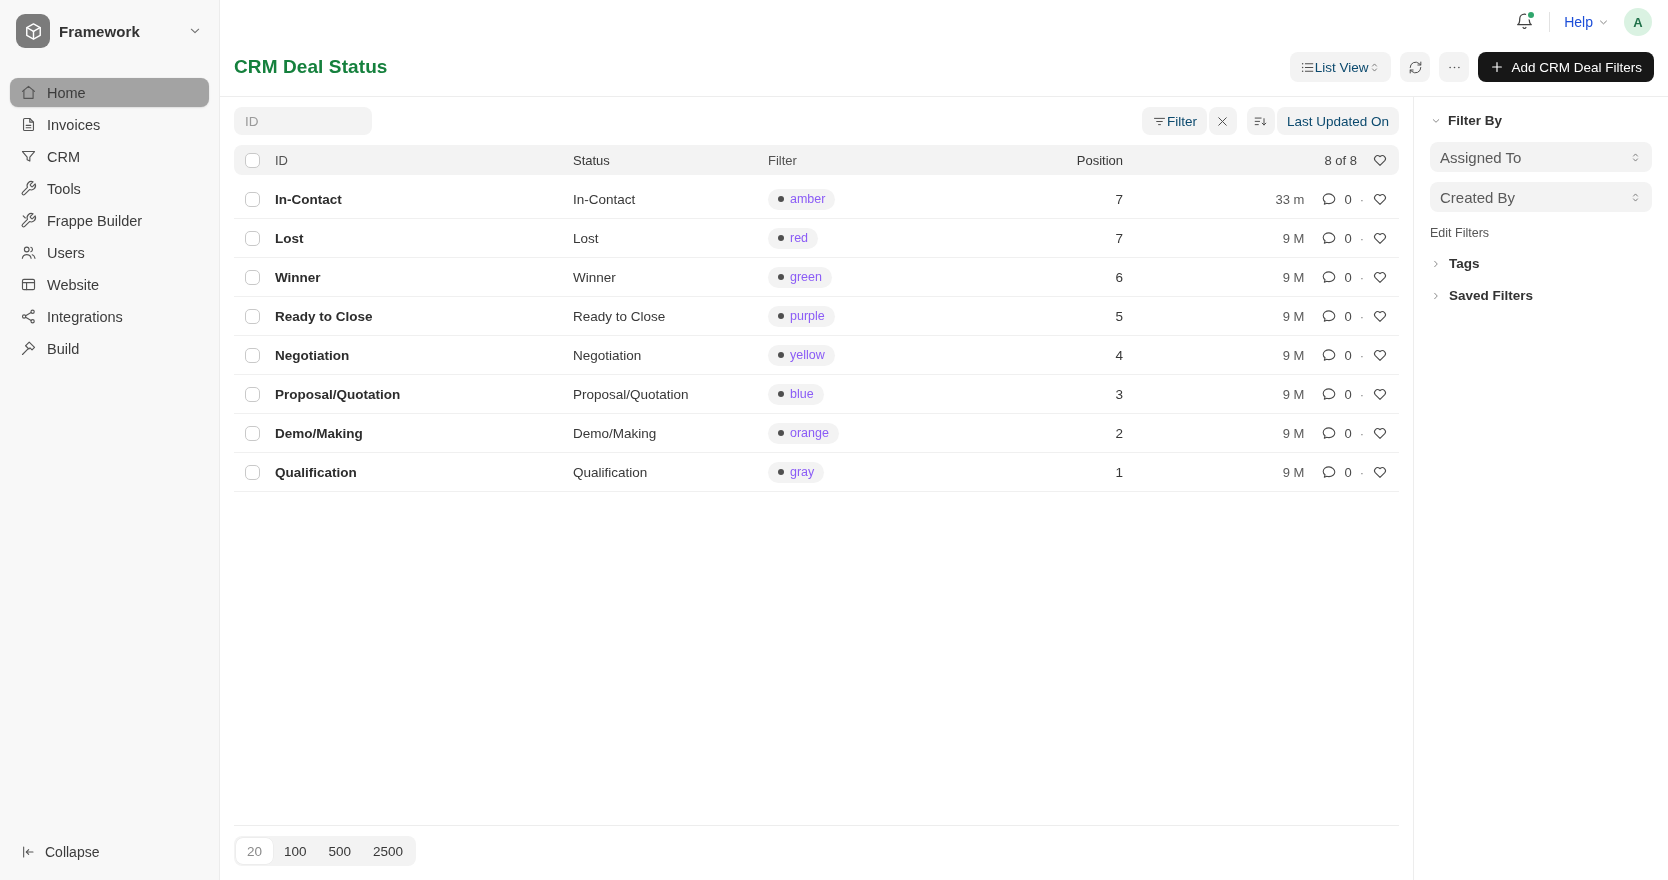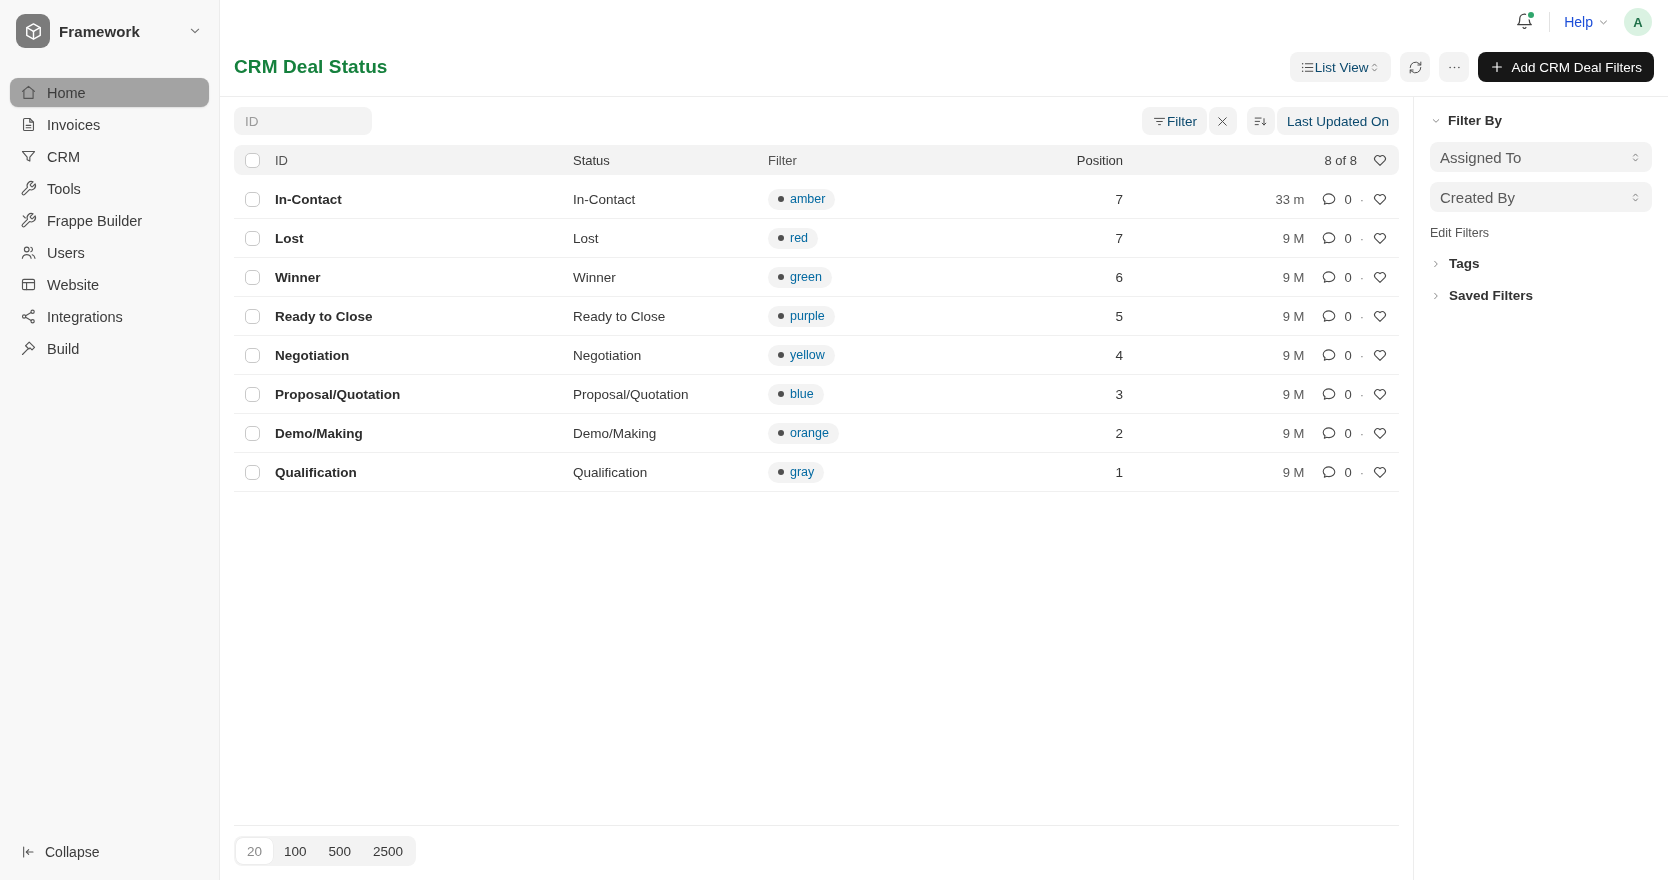--- a/index.html
+++ b/index.html
@@ -68,21 +68,21 @@
   .thead { display:flex; align-items:center; height:30px; background:#f3f3f3; border-radius:8px; padding:0 11px; font-size:13px; color:#525252; flex:none; margin-bottom:5px; }
   .trow { display:flex; align-items:center; height:39px; border-bottom:1px solid #f0f0f0; padding:0 11px; font-size:13.5px; cursor:pointer; }
   .col-check { width:30px; display:flex; align-items:center; }
   .checkbox { width:15px; height:15px; border:1.5px solid #c9c9c9; border-radius:5px; background:#fff; cursor:pointer; }
   .col-id { flex:1; min-width:0; }
   .trow .col-id { font-weight:700; color:#2d2d2d; font-size:13.5px; }
   .col-status { width:195px; color:#383838; }
   .col-color { width:215px; }
   .col-position { width:140px; text-align:right; color:#383838; }
   .col-meta { width:265px; display:flex; align-items:center; justify-content:flex-end; gap:7px; color:#525252; font-size:13px; }
-  .tag { display:inline-flex; align-items:center; gap:6px; background:#f3f3f3; border-radius:999px; padding:3.5px 10px; font-size:12.5px; color:#0369a1; }
+  .tag { display:inline-flex; align-items:center; gap:6px; background:#f3f3f3; border-radius:999px; padding:3.5px 10px; font-size:12.5px; color:#8b5cf6; }
   .tag-dot { width:6px; height:6px; border-radius:50%; background:#4f4f4f; }
   .meta-time { margin-right:10px; color:#5a5a5a; }
   .meta-ic { width:16px; height:16px; color:#4a4a4a; cursor:pointer; }
   .meta-count { color:#4a4a4a; }
   .meta-dot { color:#8a8a8a; padding:0 1px; }
   .count-label { color:#474747; margin-right:8px; }
 
   .list-fill { flex:1; }
   .list-footer { border-top:1px solid #ededed; padding:10px 0 16px; height:55px; flex:none; display:flex; align-items:flex-start; }
   .pagesize { display:flex; align-items:center; background:#f3f3f3; border-radius:8px; padding:2px; }

